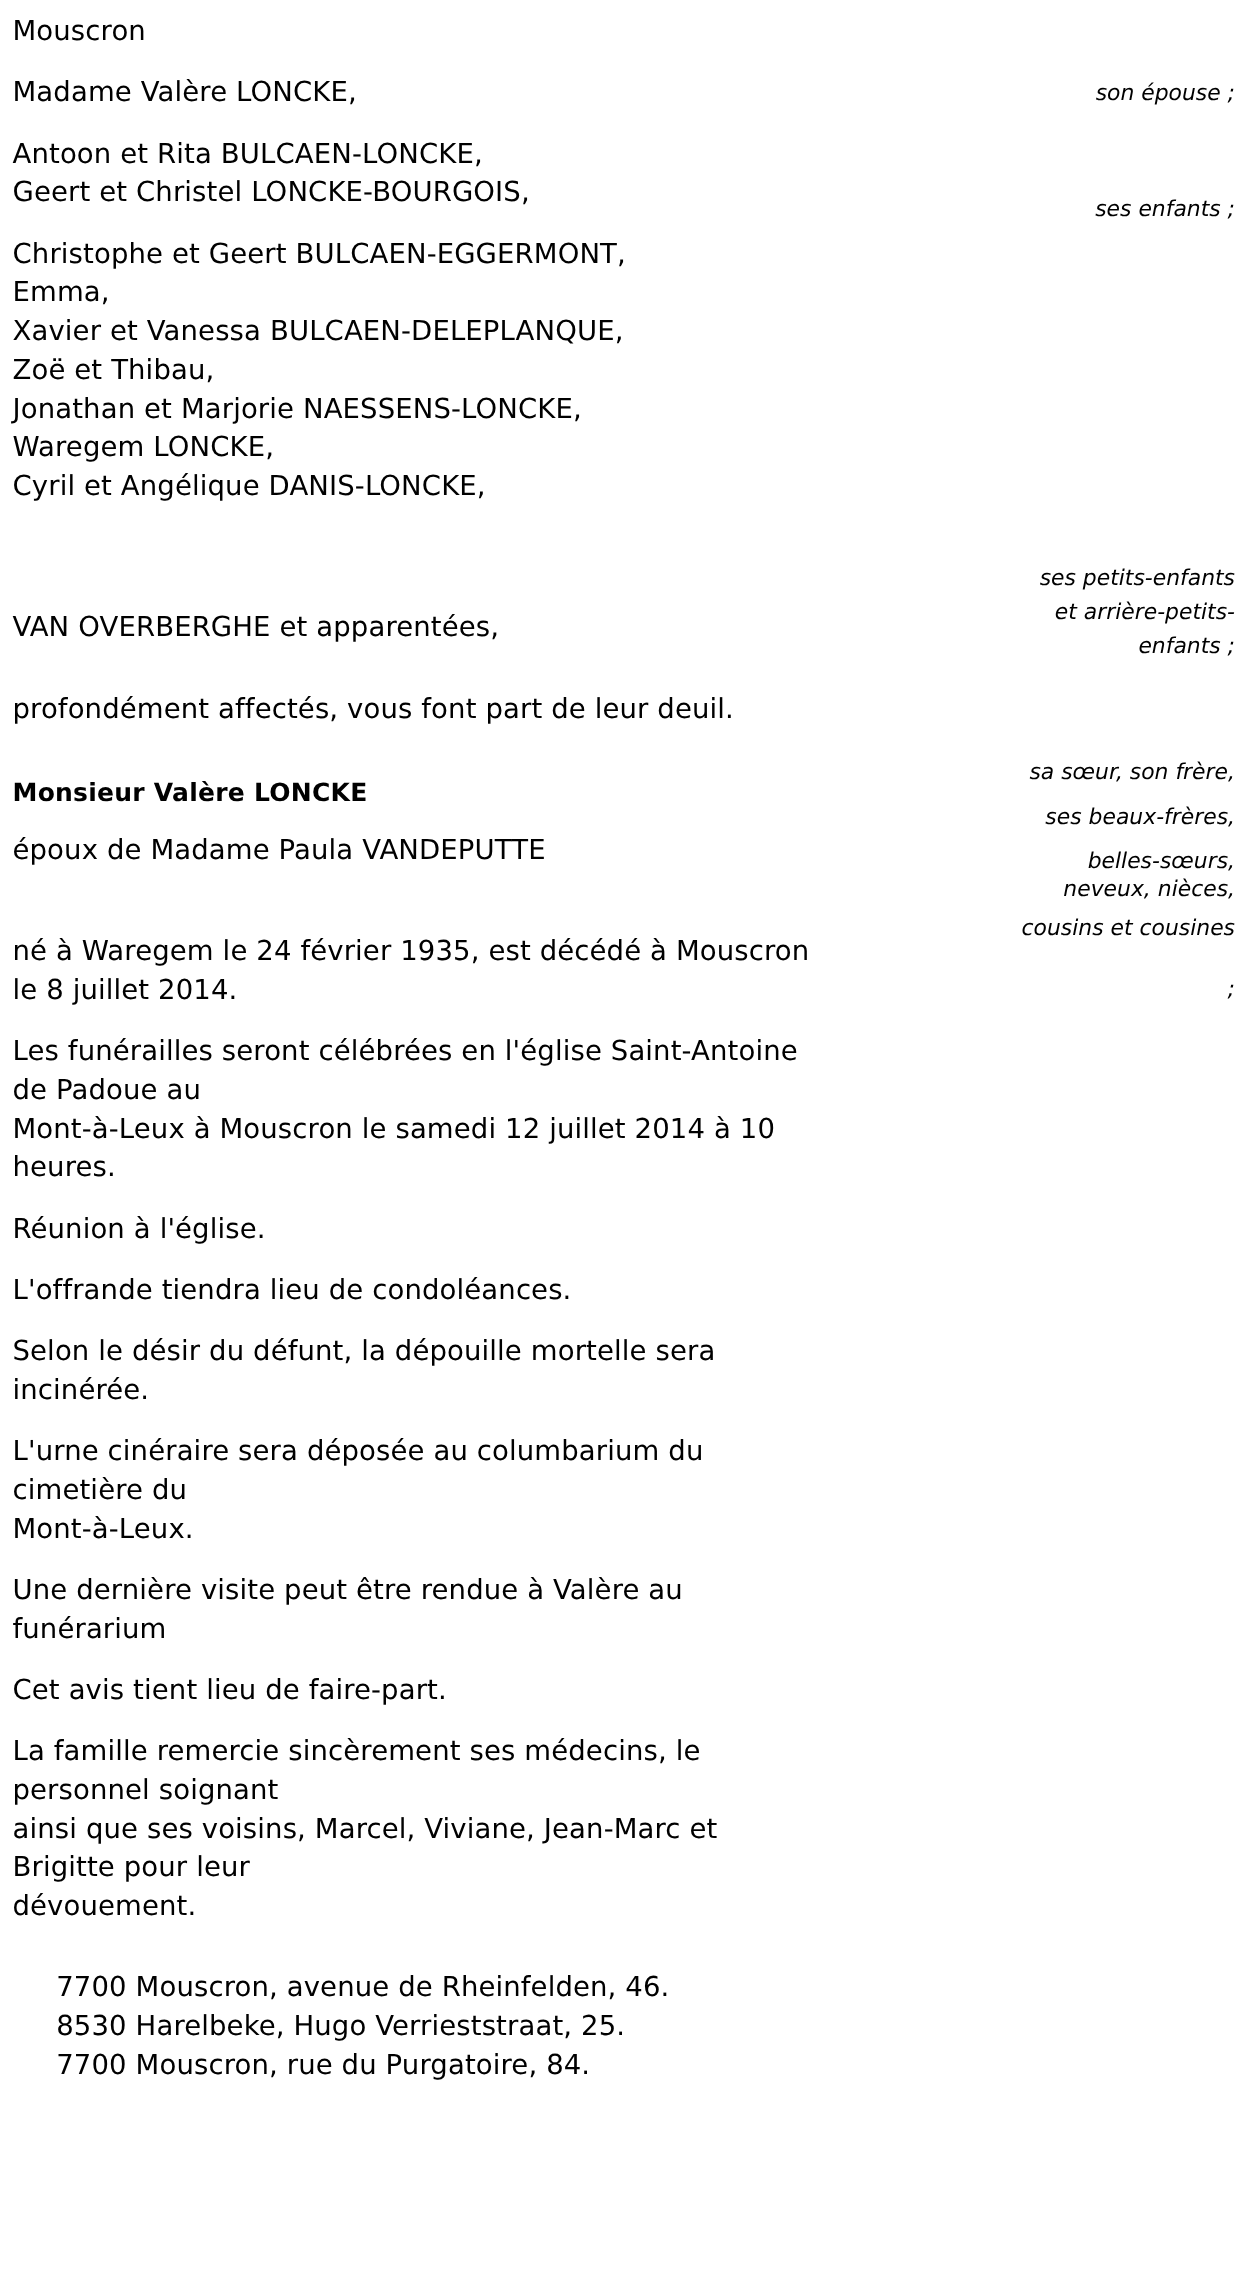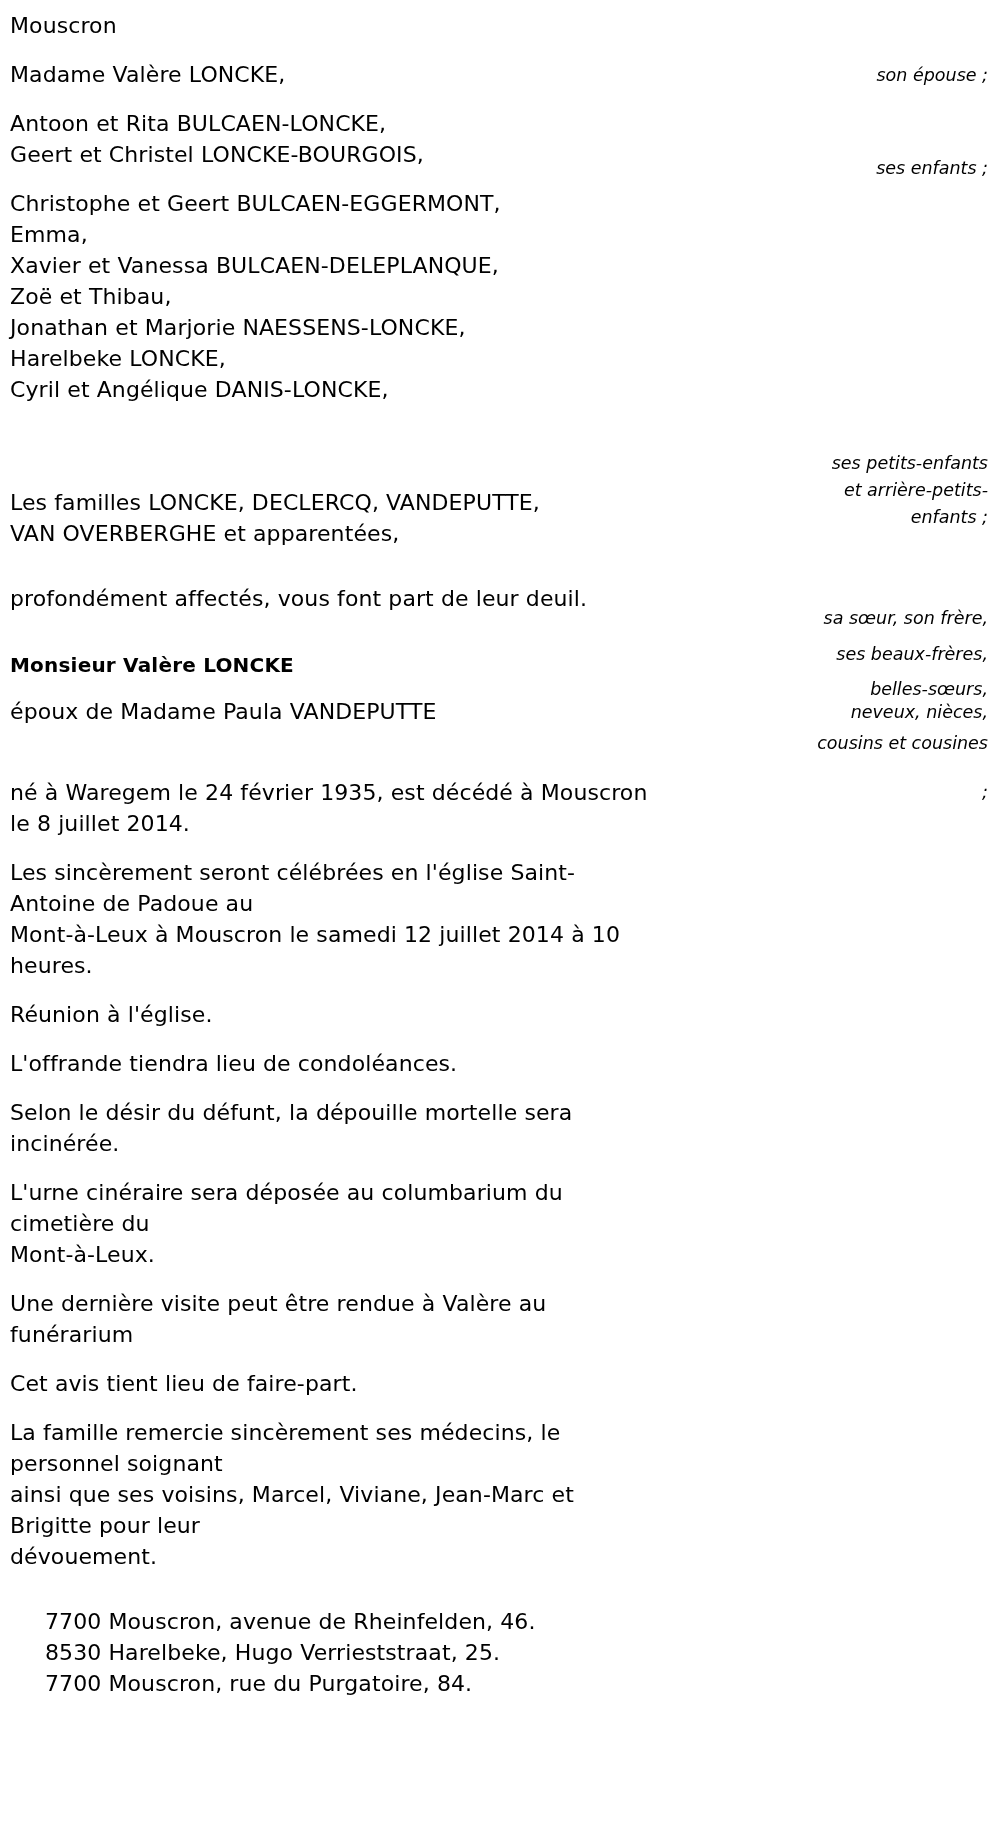--- a/index.html
+++ b/index.html
@@ -88,51 +88,50 @@
       <span class="ln">Antoon et Rita BULCAEN-LONCKE,</span>
       <span class="ln">Geert et Christel LONCKE-BOURGOIS,</span>
     </p>
 
     <p class="para">
       <span class="ln">Christophe et Geert BULCAEN-EGGERMONT,</span>
       <span class="ln">Emma,</span>
       <span class="ln">Xavier et Vanessa BULCAEN-DELEPLANQUE,</span>
       <span class="ln">Zoë et Thibau,</span>
       <span class="ln">Jonathan et Marjorie NAESSENS-LONCKE,</span>
-      <span class="ln">Harelbeke LONCKE,</span>
+      <span class="ln">Waregem LONCKE,</span>
       <span class="ln">Cyril et Angélique DANIS-LONCKE,</span>
     </p>
 
     <div class="spacer-lg"></div>
     <div class="spacer-lg"></div>
     <div class="spacer-lg"></div>
     <div class="spacer-lg"></div>
 
     <p class="para">
-      <span class="ln">Les familles LONCKE, DECLERCQ, VANDEPUTTE,</span>
       <span class="ln">VAN OVERBERGHE et apparentées,</span>
     </p>
 
     <div class="spacer-lg"></div>
 
     <p class="para">profondément affectés, vous font part de leur deuil.</p>
 
     <div class="spacer-lg"></div>
 
     <h1 class="deceased-name">Monsieur Valère LONCKE</h1>
 
     <p class="para">époux de Madame Paula VANDEPUTTE</p>
 
     <div class="spacer-lg"></div>
     <div class="spacer-lg"></div>
 
     <p class="para">né à Waregem le 24 février 1935, est décédé à Mouscron le 8 juillet 2014.</p>
 
     <p class="para">
-      <span class="ln">Les sincèrement seront célébrées en l'église Saint-Antoine de Padoue au</span>
+      <span class="ln">Les funérailles seront célébrées en l'église Saint-Antoine de Padoue au</span>
       <span class="ln">Mont-à-Leux à Mouscron le samedi 12 juillet 2014 à 10 heures.</span>
     </p>
 
     <p class="para">Réunion à l'église.</p>
 
     <p class="para">L'offrande tiendra lieu de condoléances.</p>
 
     <p class="para">Selon le désir du défunt, la dépouille mortelle sera incinérée.</p>
 
     <p class="para">

